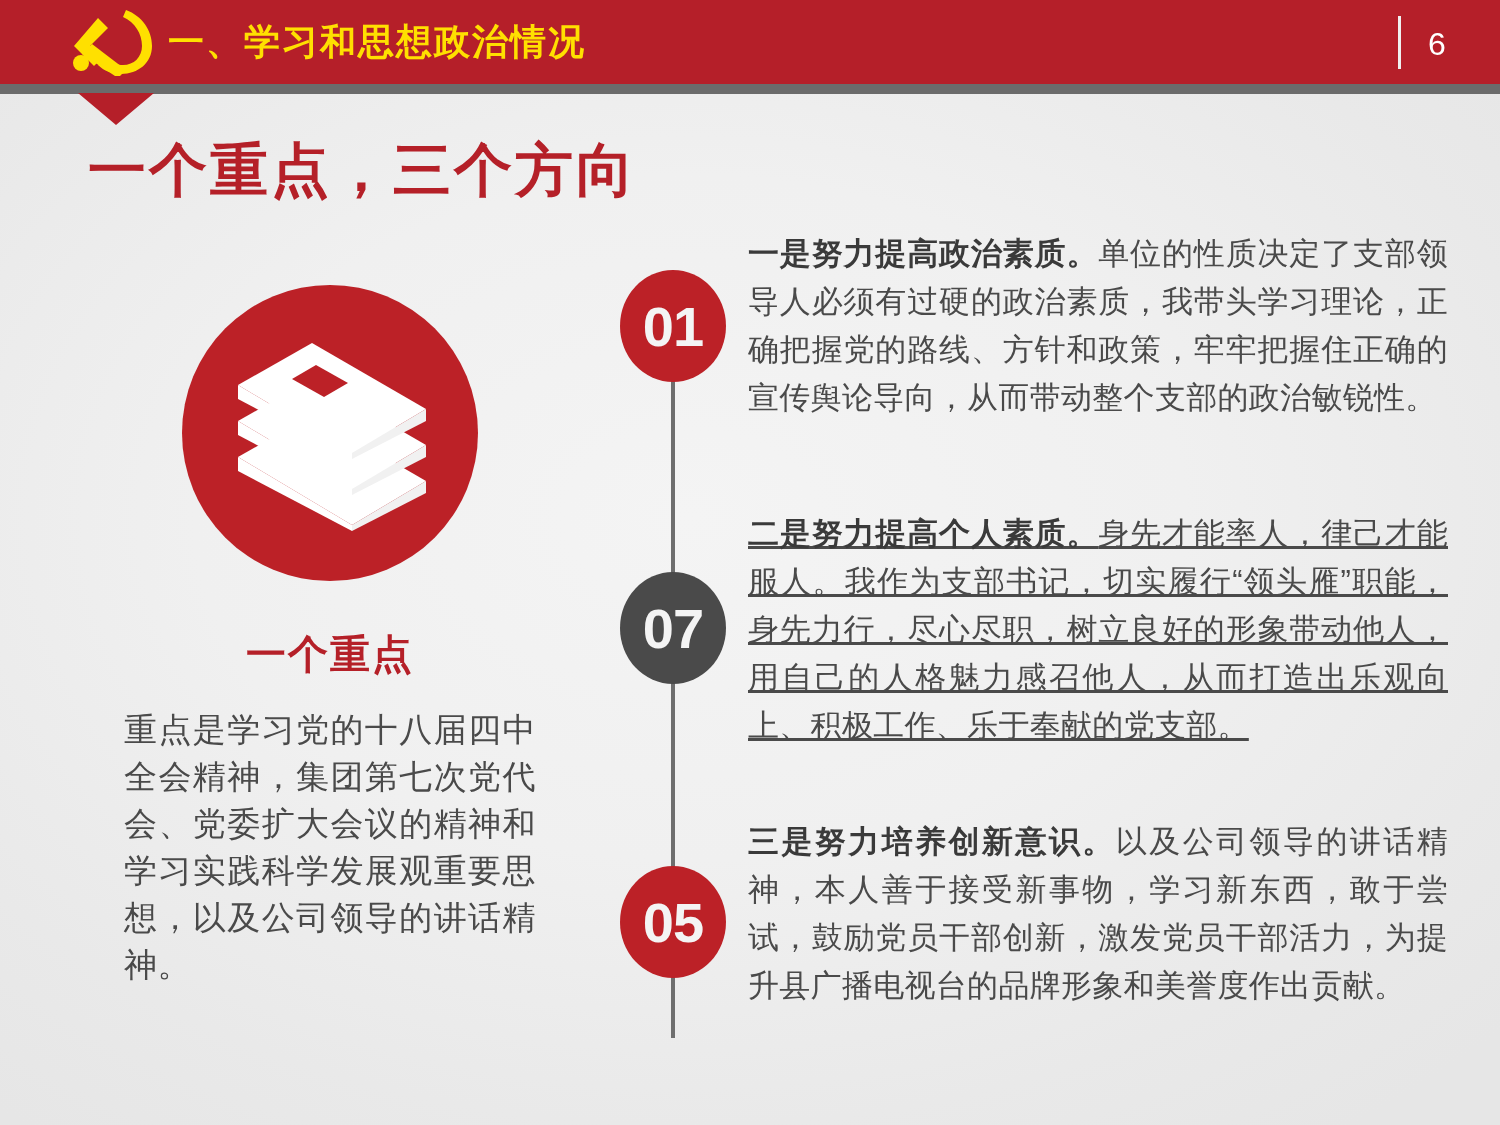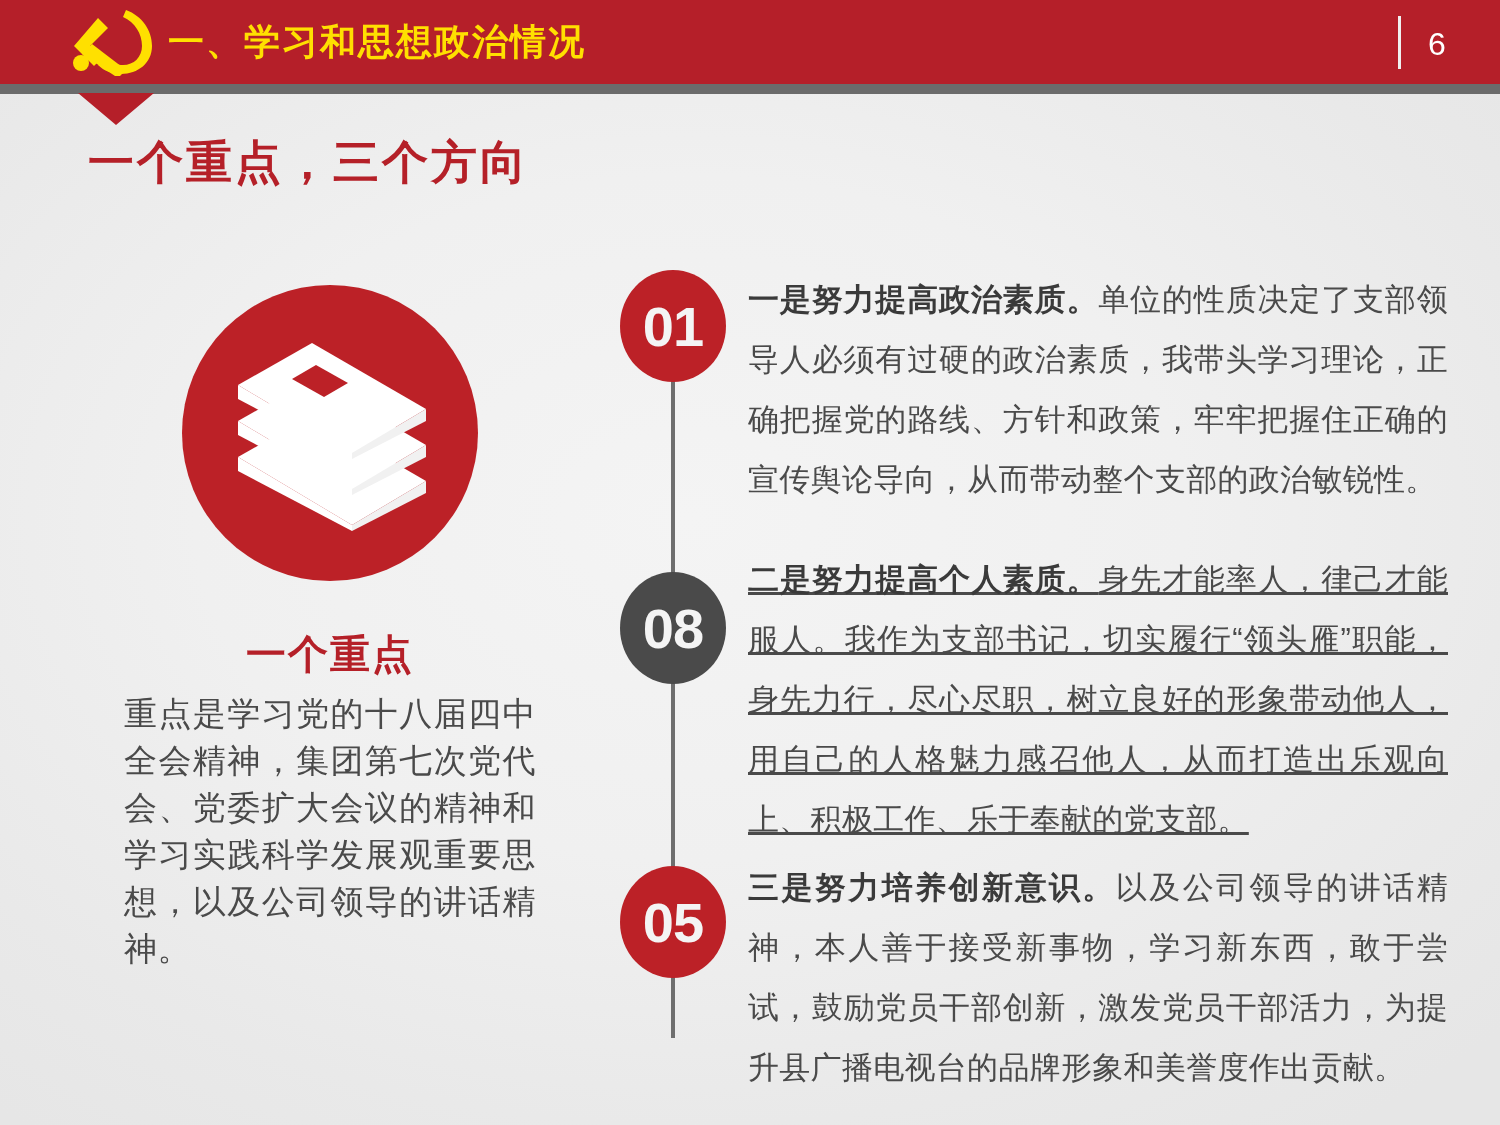--- a/index.html
+++ b/index.html
@@ -42,38 +42,38 @@
   .header-triangle {
     position:absolute; left:78px; top:93px;
     width:0; height:0;
     border-left:38px solid transparent;
     border-right:38px solid transparent;
     border-top:32px solid #b51f29;
   }
 
   
   .main-title {
-    position:absolute; left:88px; top:132px;
-    font-size:46px; font-weight:bold; color:#b52028;
+    position:absolute; left:88px; top:140px;
+    font-size:58px; font-weight:bold; color:#b52028;
     letter-spacing:3px; line-height:60px; white-space:nowrap;
   }
 
   
   .left-panel { position:absolute; left:100px; top:285px; width:460px; }
   .icon-circle {
     position:relative; margin:0 auto; width:296px; height:296px;
     border-radius:50%; background:#bc2127;
   }
   .icon-circle svg { position:absolute; left:48px; top:50px; }
   .left-subtitle {
     margin-top:46px; text-align:center;
     font-size:40px; font-weight:bold; color:#b52028; letter-spacing:2px;
   }
   .left-body {
-    margin-top:8px; padding:0 24px;
+    margin-top:24px; padding:0 24px;
     font-size:33px; line-height:47px; color:#4a4a4a;
     text-align:justify; text-align-last:left;
     letter-spacing:0.5px;
   }
 
   
   .timeline { position:absolute; left:620px; top:230px; width:840px; height:830px; }
   .tl-line {
     position:absolute; left:51px; top:118px; width:4px; height:690px;
     background:#6e6e6e;
@@ -84,24 +84,23 @@
     border-radius:50%;
     color:#f4f4f4; font-size:56px; font-weight:bold;
     display:flex; align-items:center; justify-content:center;
     letter-spacing:-1px;
     z-index:2;
   }
   .tl-badge.red  { background:#bc2127; }
   .tl-badge.gray { background:#4a4a4a; }
   .tl-text {
     position:absolute; left:128px; width:700px;
-    font-size:31px; line-height:60px; color:#4a4a4a;
+    font-size:31px; line-height:48px; color:#4a4a4a;
     text-align:justify; text-align-last:left;
     letter-spacing:0.3px;
-    margin-top:40px;
   }
   .tl-text b { font-weight:bold; color:#3a3a3a; }
 
   #item1 { top:0px; }
   #item1 .tl-badge { top:40px; }
   #item1 .tl-text  { top:0px; }
 
   #item2 { top:280px; }
   #item2 .tl-badge { top:62px; }
   #item2 .tl-text  { top:0px;text-decoration:underline; }
@@ -158,21 +157,21 @@
   <div class="tl-line"></div>
 
   <div class="tl-item" id="item1">
     <div class="tl-badge red">01</div>
     <div class="tl-text">
       <b>一是努力提高政治素质。</b><span>单位的性质决定了支部领导人必须有过硬的政治素质，我带头学习理论，正确把握党的路线、方针和政策，牢牢把握住正确的宣传舆论导向，从而带动整个支部的政治敏锐性。</span>
     </div>
   </div>
 
   <div class="tl-item" id="item2">
-    <div class="tl-badge gray">08</div>
+    <div class="tl-badge gray">07</div>
     <div class="tl-text">
       <b>二是努力提高个人素质。</b><span>身先才能率人，律己才能服人。我作为支部书记，切实履行“领头雁”职能，身先力行，尽心尽职，树立良好的形象带动他人，用自己的人格魅力感召他人，从而打造出乐观向上、积极工作、乐于奉献的党支部。</span>
     </div>
   </div>
 
   <div class="tl-item" id="item3">
     <div class="tl-badge red">05</div>
     <div class="tl-text">
       <b>三是努力培养创新意识。</b><span>以及公司领导的讲话精神，本人善于接受新事物，学习新东西，敢于尝试，鼓励党员干部创新，激发党员干部活力，为提升县广播电视台的品牌形象和美誉度作出贡献。</span>
     </div>

